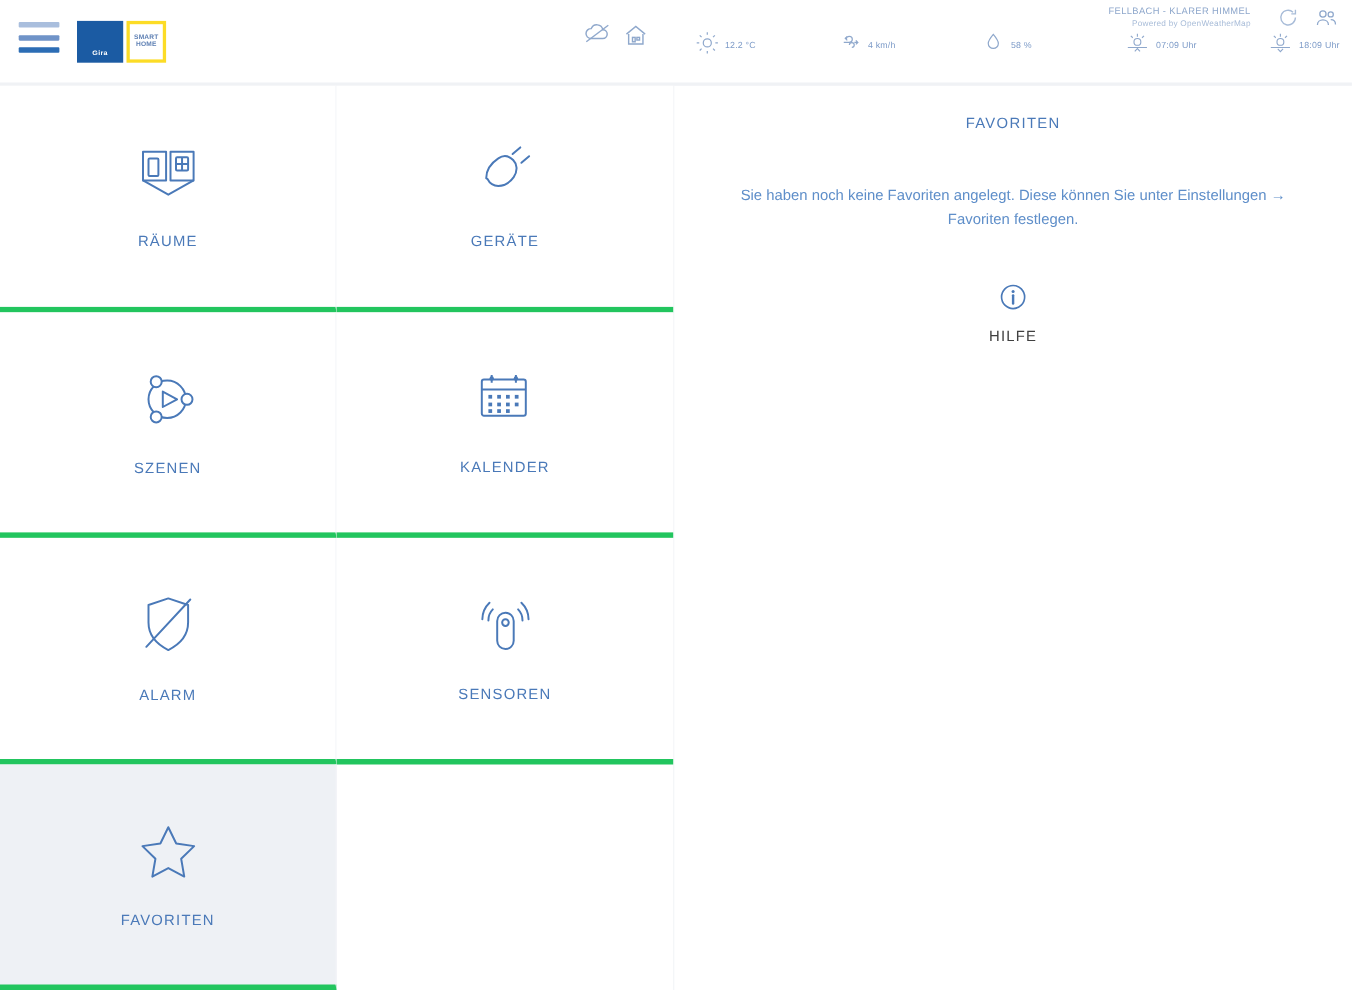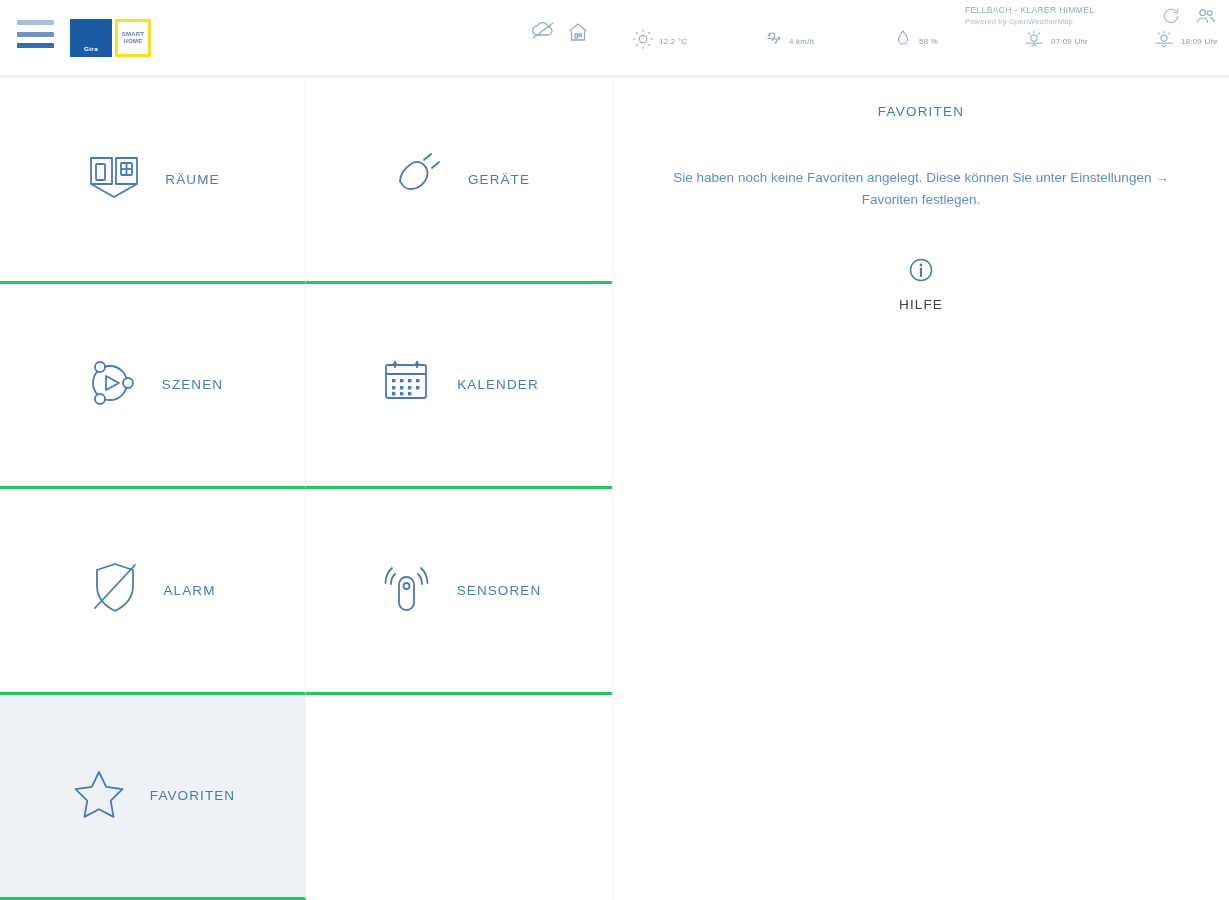--- a/index.html
+++ b/index.html
@@ -63,22 +63,22 @@
   }
   .wx-item {
     width: 130px; display: flex; flex-direction: row;
     align-items: center; gap: 5px; text-align: center;
   }
   .wx-val {
     font-size: 8px; color: #7d9bc8; letter-spacing: .2px;
   }
 
   .wx-location {
-    position: absolute; right: 74px; top: 5px;
-    text-align: left; width: 190px;
+    position: absolute; right: 92px; top: 5px;
+    text-align: right; width: 190px;
   }
   .wx-loc-name { font-size: 8.5px; color: #8fa8cc; letter-spacing: .35px; }
   .wx-loc-sub  { font-size: 7.5px; color: #a8bcd8; letter-spacing: .2px; margin-top: 2px; }
 
   .hdr-icons {
     position: absolute; right: 12px; top: 6px;
     display: flex; align-items: center; gap: 14px;
   }
 
   
@@ -87,25 +87,25 @@
   .tiles {
     position: relative;
     width: 613px; height: 822px;
     display: grid;
     grid-template-columns: 1fr 1fr;
     grid-template-rows: repeat(4, 1fr);
     border-right: 1px solid #f2f4f7;
   }
   .tile {
     position: relative;
-    display: flex; flex-direction: row;
+    display: flex; flex-direction: column;
     align-items: center; justify-content: center;
     gap: 22px;
     border-right: 1px solid #f2f4f7;
-    border-bottom: 3px solid #22c55e;
+    border-bottom: 5px solid #22c55e;
     cursor: pointer;
     background: #ffffff;
   }
   .tile:nth-child(2n) { border-right: none; }
   .tile.selected { background: #eef1f5; }
   .tile-label {
     font-size: 13.5px; color: #4a79b8; letter-spacing: 1.1px;
   }
   .tile-icon { color: #4a79b8; display: block; }
 

